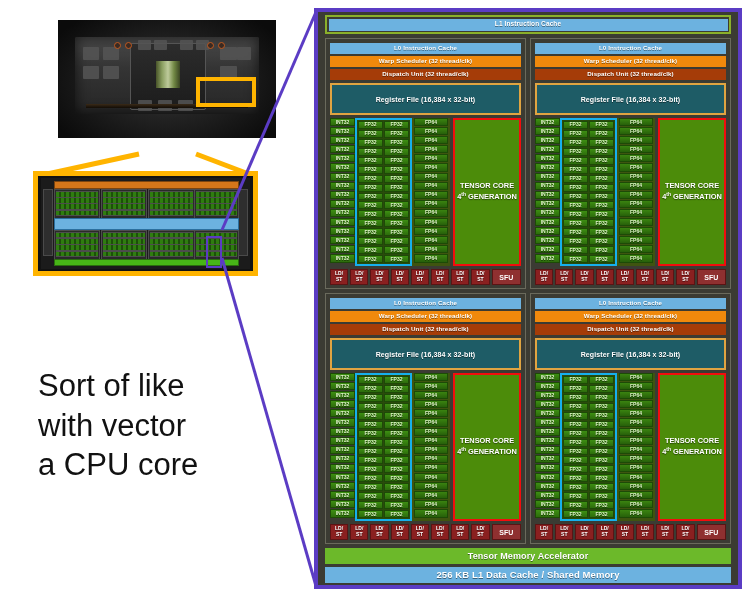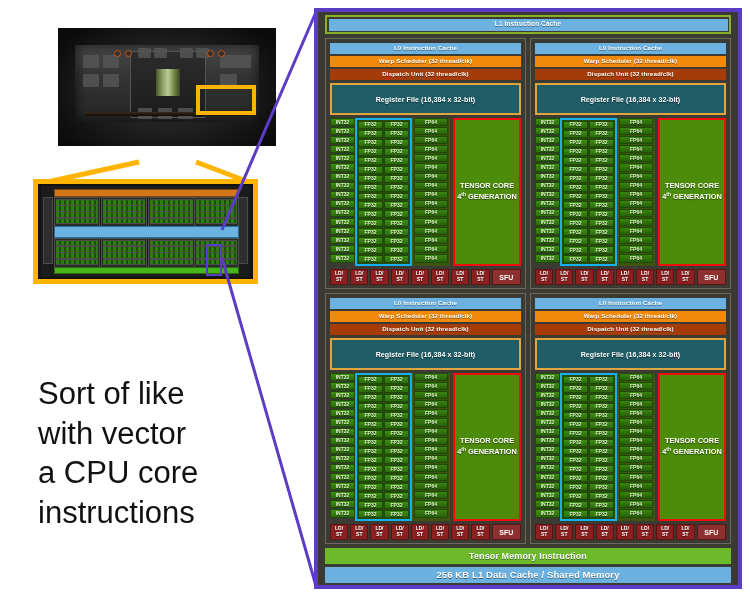--- a/index.html
+++ b/index.html
@@ -5,21 +5,21 @@
   html,body{margin:0;padding:0;}
   body{
     width:750px;height:600px;
     background:#ffffff;
     font-family:"Liberation Sans",sans-serif;
     overflow:hidden;
     position:relative;
   }
 
   
-  #left-col{position:absolute;left:0;top:16px;width:305px;height:528px;}
+  #left-col{position:absolute;left:0;top:8px;width:305px;height:528px;}
 
   
   #board-photo{
     position:absolute;left:58px;top:12px;width:218px;height:118px;
     background:
       radial-gradient(ellipse 60% 70% at 50% 52%, #3a3a3a 0%, #222 45%, #0b0b0b 100%),
       #000;
     overflow:hidden;
   }
   .pcb-body{
@@ -263,21 +263,20 @@
 
       <div class="die-botbar"></div>
     </div>
   </div>
   <div id="die-sm-marker"></div>
 
   <div id="caption">
     <div>Sort of like</div>
     <div>with vector</div>
     <div>a CPU core</div>
-    <div>instructions</div>
   </div>
 </div>
 
 <svg id="purple-lines">
   <line x1="222" y1="230" x2="316" y2="12" stroke="#5b3cc4" stroke-width="3"></line>
   <line x1="222" y1="258" x2="316" y2="586" stroke="#5b3cc4" stroke-width="3"></line>
 </svg>
 
 <div id="sm-panel">
 
@@ -777,16 +776,16 @@
           </div>
           <div class="ldst">
             <span>LD/</span>
             <span>ST</span>
           </div>
           <div class="sfu">SFU</div>
         </div>
       </div>
     </div>
 
-  <div class="bar" id="tma">Tensor Memory Instruction</div>
+  <div class="bar" id="tma">Tensor Memory Accelerator</div>
   <div class="bar" id="l1data">256 KB L1 Data Cache / Shared Memory</div>
 
 </div>
 
 </body></html>

